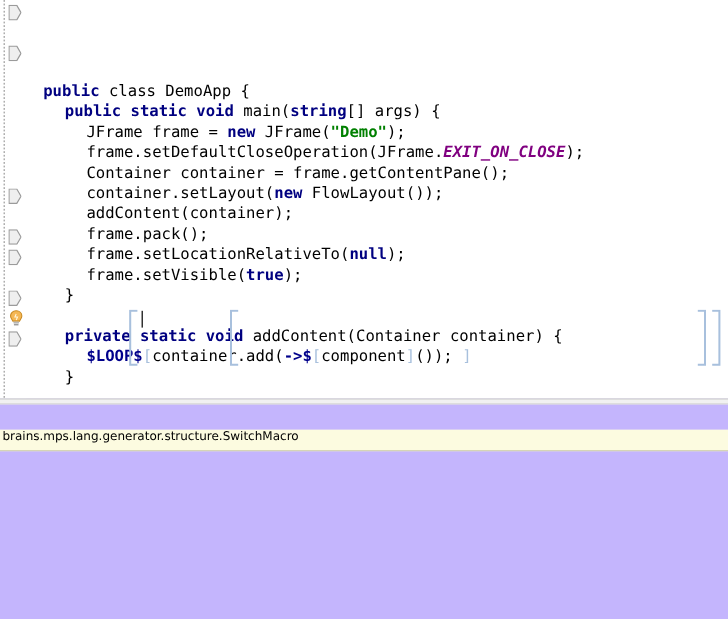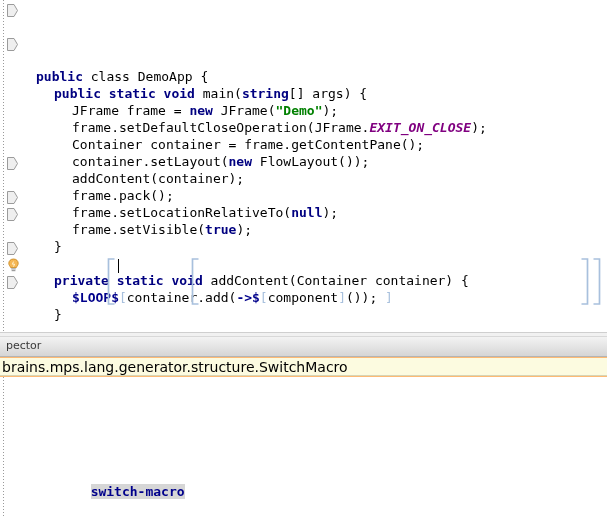--- a/index.html
+++ b/index.html
@@ -3,21 +3,21 @@
 <meta charset="utf-8">
 <style>
   * { box-sizing: border-box; }
   html, body {
     margin: 0; padding: 0;
     width: 607px; height: 516px;
     background: #ffffff;
     font-family: "DejaVu Sans Mono", "Liberation Mono", monospace;
     overflow: hidden;
   }
-  #root { position: relative; width: 607px; height: 516px; background:#fdba74; }
+  #root { position: relative; width: 607px; height: 516px; background:#c4b5fd; }
 
   
   .editor {
     position: absolute; left:0; top:0; width:607px; height:332px;
     background:#ffffff; overflow:hidden;
   }
   .gutter {
     position:absolute; left:0; top:0; width:22px; height:332px;
     background:#ffffff;
   }
@@ -61,21 +61,21 @@
     position:absolute; left:0; top:0; height:19px; padding:2px 8px 0 6px;
     font-family:"DejaVu Sans","Liberation Sans",sans-serif;
     font-size:11px; color:#3a3a3a;
   }
 
   
   .crumb {
     position:absolute; left:0; top:358px; width:607px; height:18px;
     background:#fcfbe0; border-bottom:1px solid #d6d5b6;
     font-family:"DejaVu Sans","Liberation Sans",sans-serif;
-    font-size:14px; color:#000; padding:1px 0 0 2px;
+    font-size:10px; color:#000; padding:1px 0 0 2px;
     white-space:nowrap; overflow:hidden;
   }
 
   
   .inspector {
     position:absolute; left:0; top:377px; width:607px; height:139px;
     background:#ffffff; overflow:hidden;
   }
   .insp-dots {
     position:absolute; left:3px; top:0; width:1px; height:139px;
@@ -158,31 +158,17 @@
     </svg>
     <svg style="position:absolute;left:592px;top:258px;width:10px;height:48px">
       <path d="M1.5 1 H7.5 V46 H1.5" fill="none" stroke="#a8c0dd" stroke-width="1.7"></path>
     </svg>
 
     <div class="caret" style="left:118px;top:259px;height:14px"></div>
   </div>
 
   <div class="splitter"></div>
 
-  <div class="tabbar">
-    <div class="tab">pector</div>
-  </div>
 
   <div class="crumb">brains.mps.lang.generator.structure.SwitchMacro</div>
 
-  <div class="inspector">
-    <div class="insp-dots"></div>
-    <div class="insp-code">
-      <div style="height:10px"></div>
-      <div class="irow" style="padding-left:28px;height:26px">
-        <span class="nodename">switch-macro</span>
-      </div>
-      
-      
-    </div>
-  </div>
 
 </div>
 
 </body></html>

